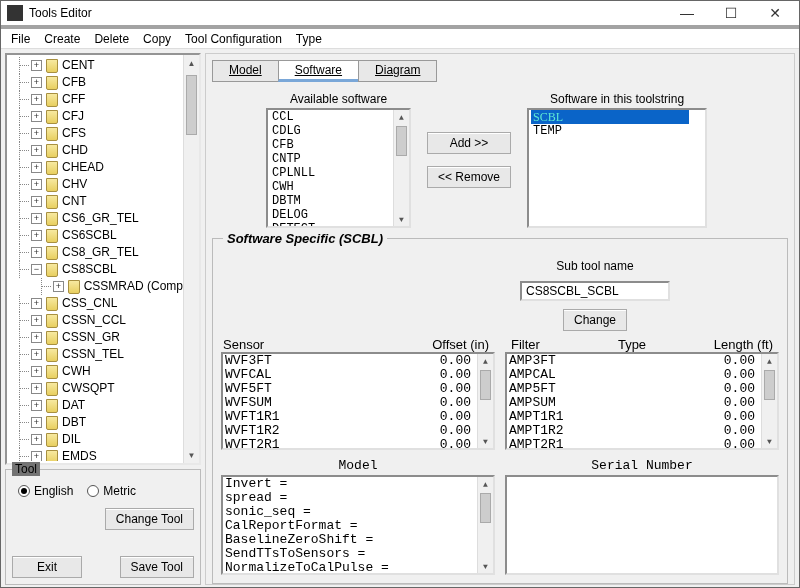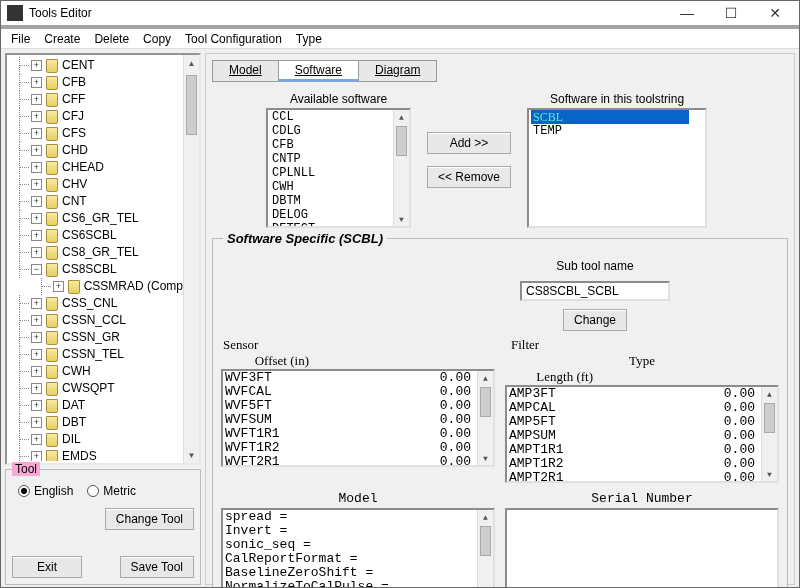--- a/index.html
+++ b/index.html
@@ -130,21 +130,21 @@
   .scrollbar-v .arr.up { top:0; }
   .scrollbar-v .arr.dn { bottom:0; }
   .toolgroup {
     border: 1px solid #bbb;
     padding: 8px 6px 6px 6px;
     position: relative;
     background: #f0f0f0;
   }
   .toolgroup .legend {
     position: absolute; top: -8px; left: 6px;
-    background: #f9a8d4; padding: 0 3px;
+    background: #737373; padding: 0 3px;
     font-size: 12px;
   }
   .radiorow { display: flex; gap: 14px; margin: 6px 0 10px 6px; }
   .radio {
     display: flex; align-items: center; gap: 4px;
   }
   .radio .dot {
     width: 12px; height: 12px; border-radius: 50%;
     border: 1px solid #555; background: #fff;
     display: inline-flex; align-items:center; justify-content:center;
@@ -222,25 +222,24 @@
     padding-left: 190px;
     flex-direction: column;
   }
   .txtfield {
     background:#fff; border:2px inset #e0e0e0;
     padding: 1px 4px; width: 150px; font-size:12px;
   }
   .twocol { display:flex; gap:10px; }
   .tablecol { flex:1; }
   .thdr {
-    font-family: Liberation Serif, serif;
+    font-family: Liberation Sans, sans-serif;
     font-size: 13px;
     display:flex;
     padding: 0 2px;
-    flex-direction: column;
   }
   .tbox {
     background:#fff; border:2px inset #e0e0e0;
     font-family:"Courier New",monospace; font-size:13px;
     height: 98px; position:relative; overflow:hidden;
   }
   .tbox .trow { display:flex; padding: 0 2px; line-height:14px;}
   .tbox .items2 { position:absolute; top:0; left:0; right:16px; bottom:0;}
   .mhdr { font-family:"Courier New",monospace; font-size:13px; text-align:center; }
   .mbox {
@@ -600,25 +599,26 @@
             </div>
           </div>
         </div>
       </div>
 
       <div class="twocol" style="margin-top:8px;">
         <div class="tablecol">
           <div class="mhdr">Model</div>
           <div class="mbox">
             <div class="items2" id="model-items">
+                <div>Invert =</div>
                 <div>spread =</div>
-                <div>Invert =</div>
                 <div>sonic_seq =</div>
                 <div>CalReportFormat =</div>
                 <div>BaselineZeroShift =</div>
+                <div>SendTTsToSensors =</div>
                 <div>NormalizeToCalPulse =</div>
               </div>
             <div class="scrollbar-v2">
               <div class="arr up">▲</div>
               <div class="thumb"></div>
               <div class="arr dn">▼</div>
             </div>
           </div>
         </div>
         <div class="tablecol">

